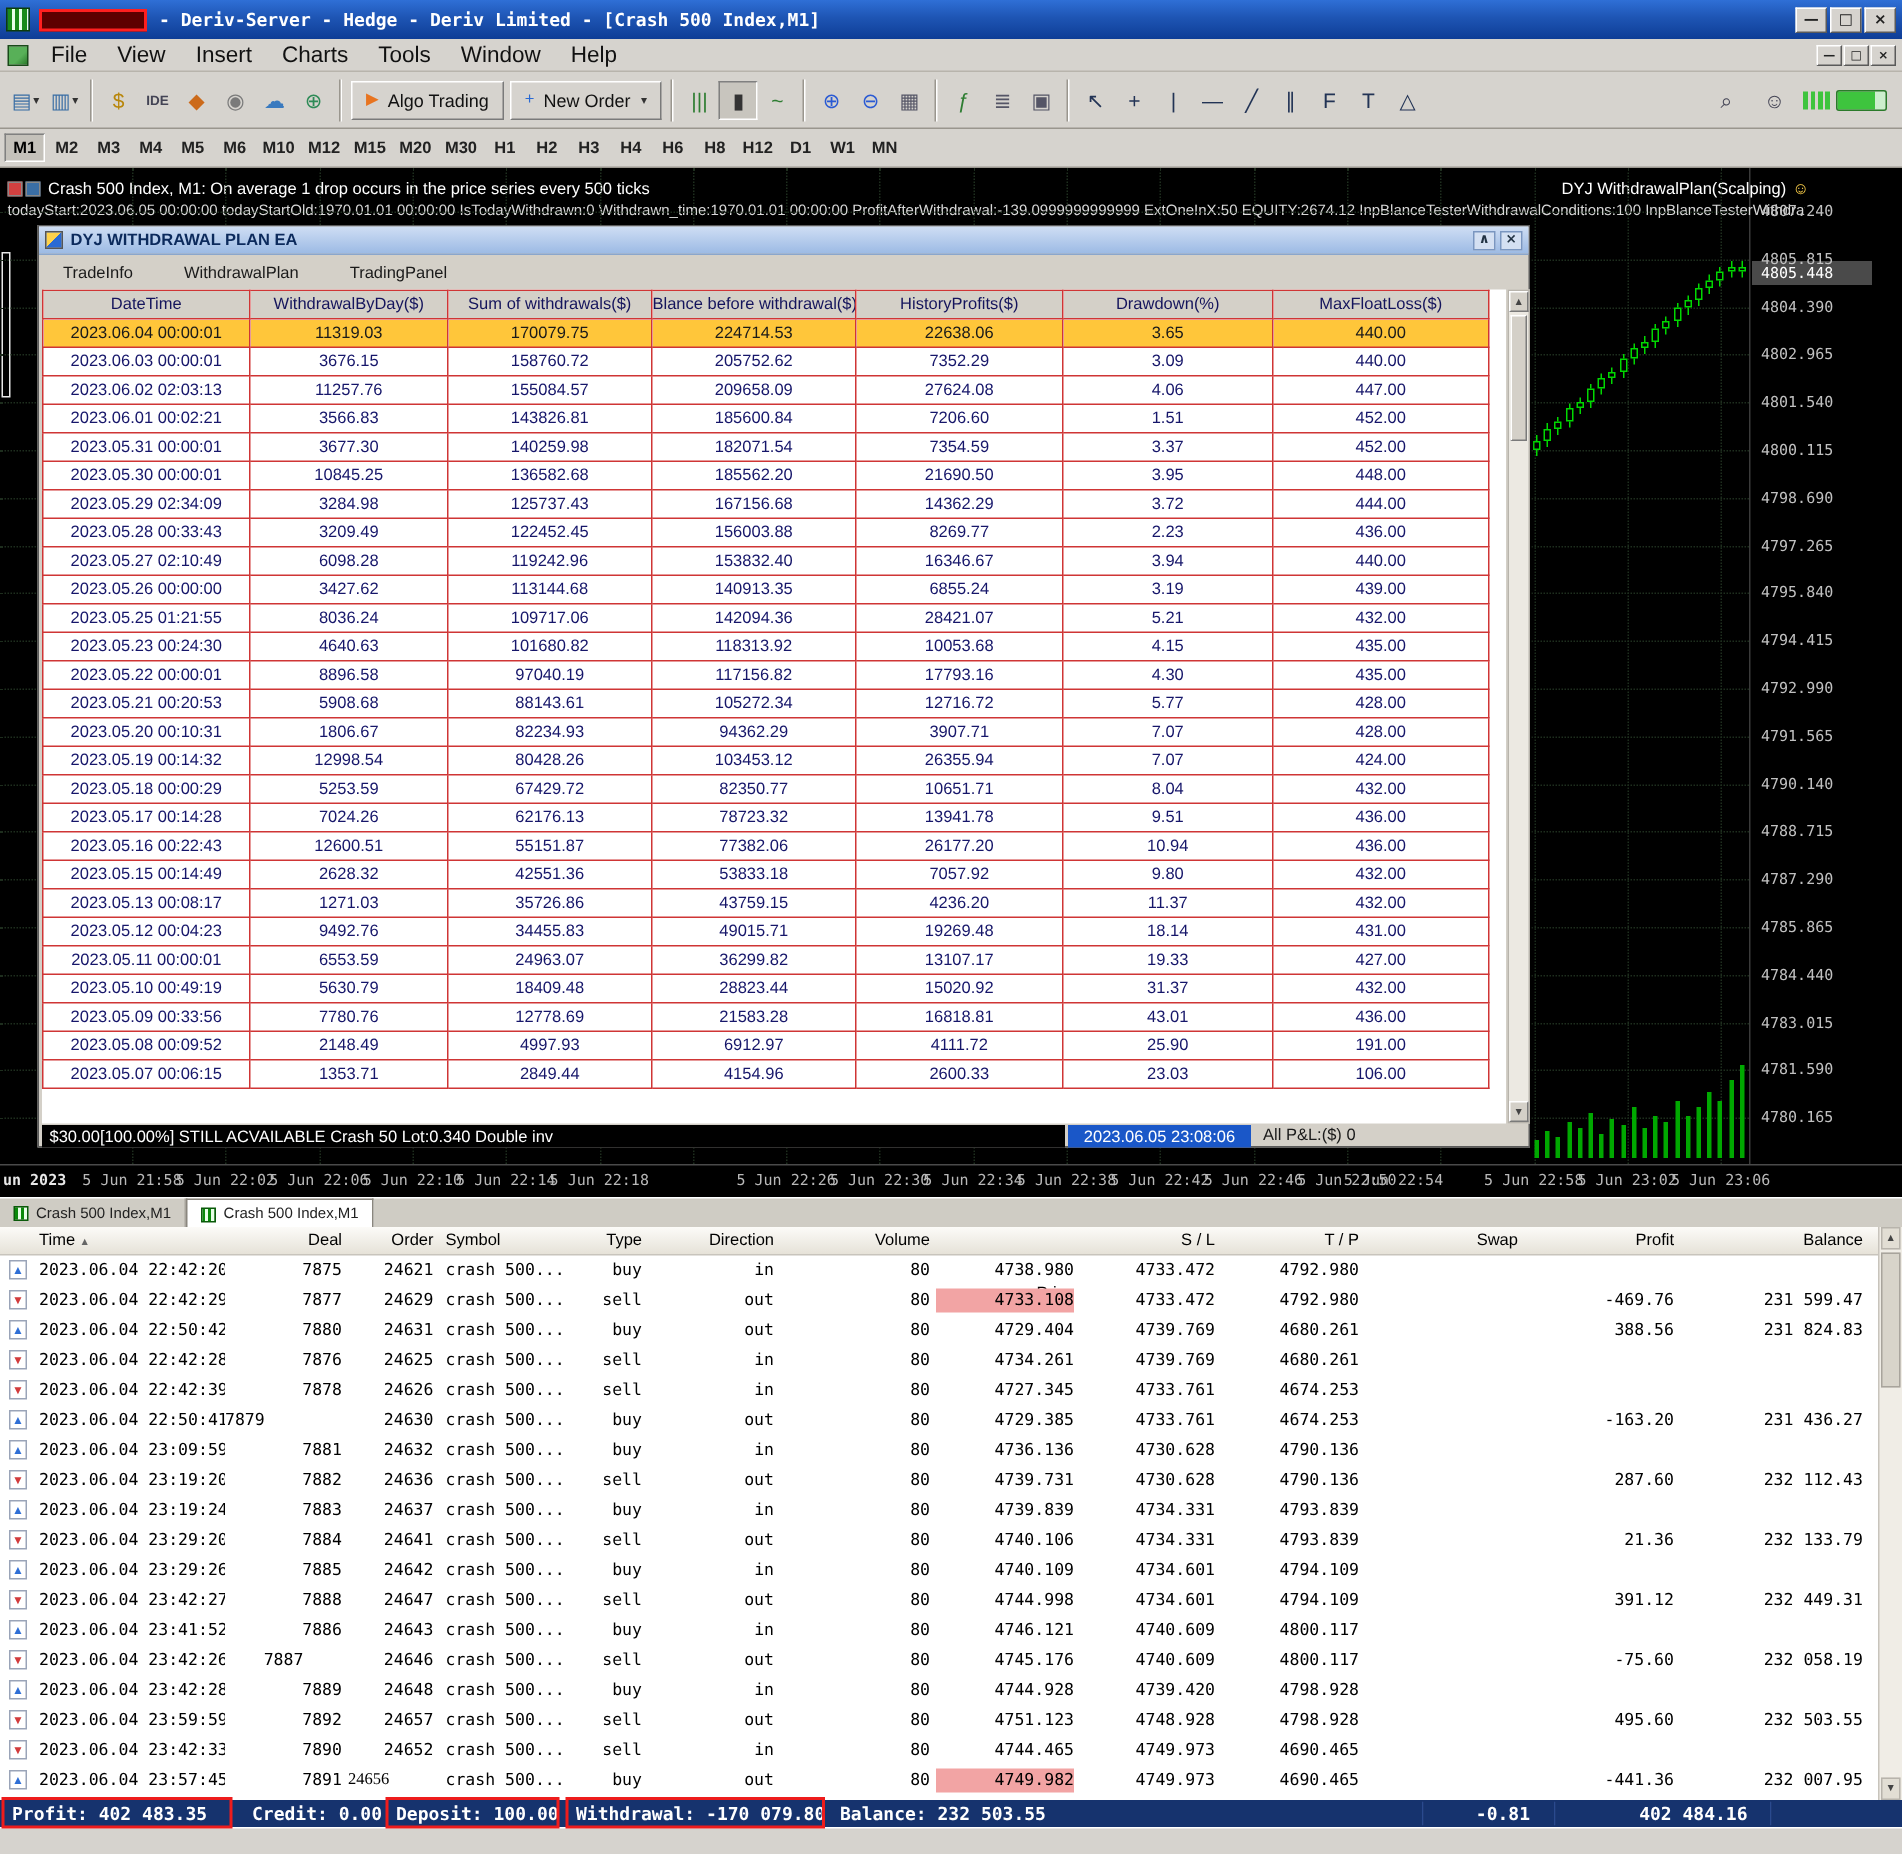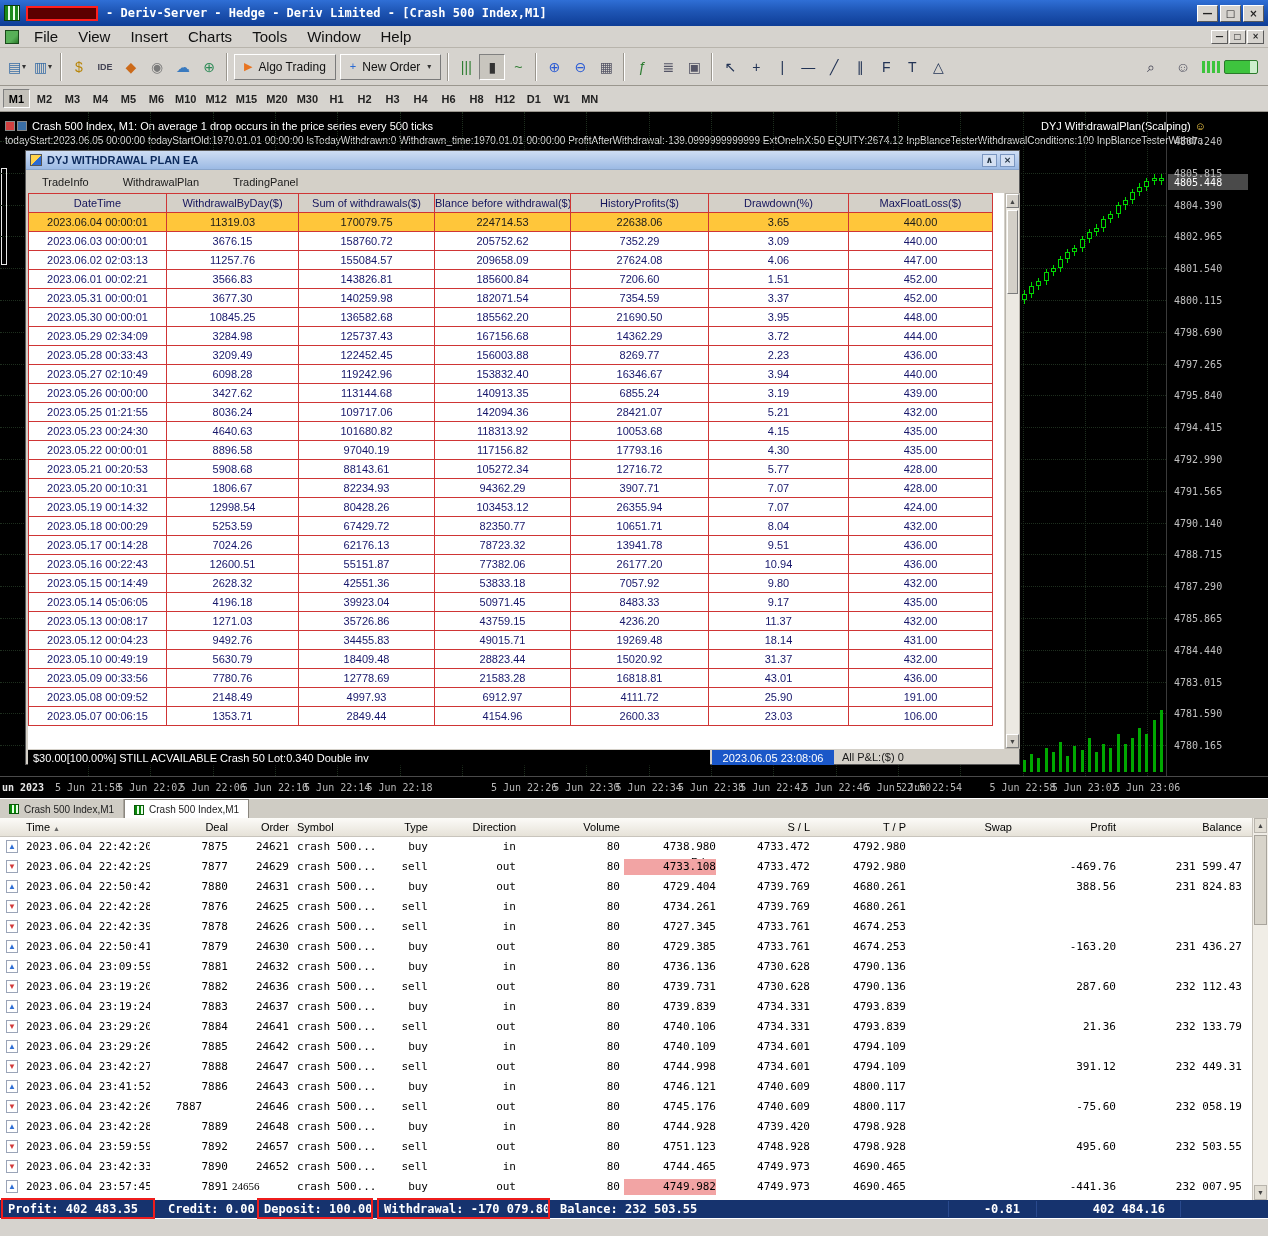--- a/index.html
+++ b/index.html
@@ -648,45 +648,45 @@
             <tr>
               <td>2023.05.15 00:14:49</td>
               <td>2628.32</td>
               <td>42551.36</td>
               <td>53833.18</td>
               <td>7057.92</td>
               <td>9.80</td>
               <td>432.00</td>
             </tr>
             <tr>
-              <td>2023.05.14 05:06:05</td>
-              <td>4196.18</td>
-              <td>39923.04</td>
-              <td>50971.45</td>
-              <td>8483.33</td>
-              <td>9.17</td>
-              <td>435.00</td>
-            </tr>
-            <tr>
               <td>2023.05.13 00:08:17</td>
               <td>1271.03</td>
               <td>35726.86</td>
               <td>43759.15</td>
               <td>4236.20</td>
               <td>11.37</td>
               <td>432.00</td>
             </tr>
             <tr>
               <td>2023.05.12 00:04:23</td>
               <td>9492.76</td>
               <td>34455.83</td>
               <td>49015.71</td>
               <td>19269.48</td>
               <td>18.14</td>
               <td>431.00</td>
+            </tr>
+            <tr>
+              <td>2023.05.11 00:00:01</td>
+              <td>6553.59</td>
+              <td>24963.07</td>
+              <td>36299.82</td>
+              <td>13107.17</td>
+              <td>19.33</td>
+              <td>427.00</td>
             </tr>
             <tr>
               <td>2023.05.10 00:49:19</td>
               <td>5630.79</td>
               <td>18409.48</td>
               <td>28823.44</td>
               <td>15020.92</td>
               <td>31.37</td>
               <td>432.00</td>
             </tr>
@@ -846,21 +846,21 @@
           <div class="h-cell" style="left: 814px; width: 92px; text-align: right;">4674.253</div>
           <div class="h-cell" style="left: 910px; width: 102px; text-align: right;"></div>
           <div class="h-cell" style="left: 1016px; width: 100px; text-align: right;"></div>
           <div class="h-cell" style="left: 1120px; width: 122px; text-align: right;"></div>
         </div>
         <div class="h-row" style="top: 100px;">
           <div class="h-icon">
             <span style="color: rgb(47, 111, 214);">▲</span>
           </div>
           <div class="h-cell" style="left: 26px; width: 124px; text-align: left;">2023.06.04 22:50:41</div>
-          <div class="h-cell" style="left: 150px; width: 78px; text-align: right;">7879</div>
+          <div class="h-cell" style="left: 150px; width: 78px; ">7879</div>
           <div class="h-cell" style="left: 232px; width: 57px; text-align: right;">24630</div>
           <div class="h-cell" style="left: 297px; width: 80px; text-align: left;">crash 500...</div>
           <div class="h-cell" style="left: 381px; width: 47px; text-align: right;">buy</div>
           <div class="h-cell" style="left: 432px; width: 84px; text-align: right;">out</div>
           <div class="h-cell" style="left: 520px; width: 100px; text-align: right;">80</div>
           <div class="h-cell" style="left: 624px; width: 92px; text-align: right;">4729.385</div>
           <div class="h-cell" style="left: 720px; width: 90px; text-align: right;">4733.761</div>
           <div class="h-cell" style="left: 814px; width: 92px; text-align: right;">4674.253</div>
           <div class="h-cell" style="left: 910px; width: 102px; text-align: right;"></div>
           <div class="h-cell" style="left: 1016px; width: 100px; text-align: right;">-163.20</div>

